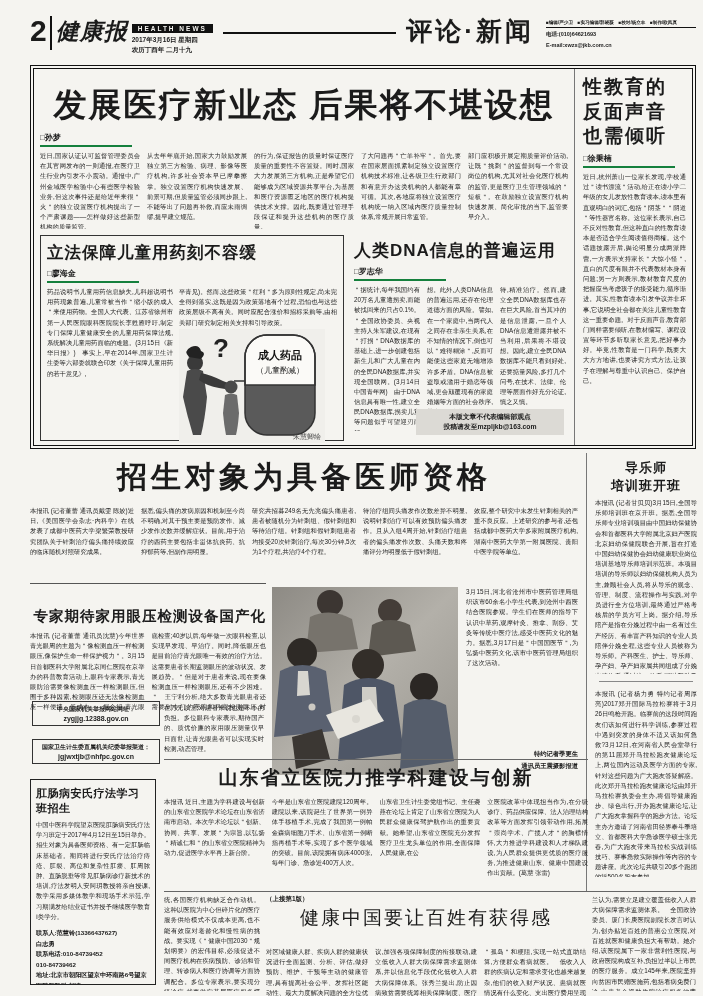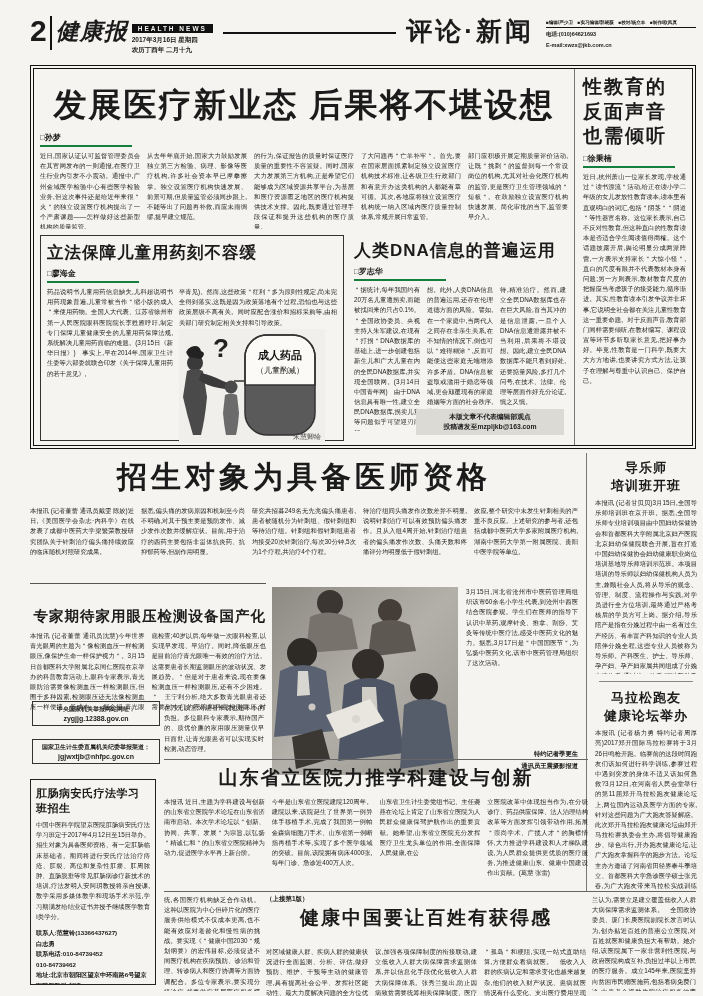--- a/index.html
+++ b/index.html
@@ -55,21 +55,21 @@
   .h-eye{font-size:14.5px;font-weight:900;text-align:right;letter-spacing:1px;margin:19px 0 5px 0;}
   .rptbox{border:1px solid #333;text-align:center;padding:3px 2px;}
   .rptbox .lab{font-size:6px;font-weight:bold;}
   .rptbox .val{font-size:7px;font-weight:bold;margin-top:1px;}
   .anshi{border:1.5px solid #222;padding:4px 5px;}
   .anshi-title{font-size:11px;font-weight:900;margin:2px 0 4px 0;letter-spacing:0.5px;}
   .contact{font-size:6.2px;line-height:1.7;font-weight:bold;}
   .h-shan{font-size:19px;font-weight:900;text-align:center;letter-spacing:2px;margin:2px 0 6px 0;}
   .shansec{border-top:1px solid #666;padding-top:3px;}
   .healthy{border-top:1px solid #666;padding-top:3px;display:flex;gap:6px;}
-  .h-heal{font-size:19px;font-weight:700;text-align:center;letter-spacing:2px;margin:1px 0 16px 0;}
+  .h-heal{font-size:19px;font-weight:400;text-align:center;letter-spacing:2px;margin:1px 0 16px 0;}
   .contlab{font-size:6.5px;font-weight:bold;}
   .credit{font-size:6.3px;font-weight:bold;text-align:right;margin-top:3px;}
   figure{margin:0;}
 </style>
 </head>
 <body>
 
 <div class="page">
   <div class="content">
 
@@ -179,24 +179,20 @@
         </div>
       </div>
 
       <div class="abs rail2" style="left:556px;top:0;width:102px;height:436px;overflow:hidden;">
         <div class="railhead">
           <div>导乐师</div>
           <div>培训班开班</div>
         </div>
         <div class="t" style="height:176px;">本报讯  (记者甘贝贝)3月15日,全国导乐师培训班在京开班。据悉,全国导乐师专业培训项目由中国妇幼保健协会和首都医科大学附属北京妇产医院北京妇幼保健院联合开展,旨在打造中国妇幼保健协会妇幼健康职业岗位培训基地导乐师培训示范班。本项目培训的导乐师以妇幼保健机构人员为主,兼顾社会人员,将从导乐的观念、管理、制度、流程操作与实践,对学员进行全方位培训,最终通过严格考核后的学员方可上岗。据介绍,导乐陪产是指在分娩过程中由一名有过生产经历、有丰富产科知识的专业人员陪伴分娩全程,这些专业人员被称为导乐师。产科医生、护士、导乐师、孕产妇、孕产妇家属共同组成了分娩支持体系,通过这一体系,可以帮助孕妇树立自然分娩的信心,促进和支持自然分娩,提高产科服务质量。</div>
         <div class="railrule"></div>
-        <div class="railhead">
-          <div>马拉松跑友</div>
-          <div>健康论坛举办</div>
-        </div>
         <div class="t" style="height:188px;">本报讯  (记者杨力勇  特约记者周厚亮)2017郑开国际马拉松赛将于3月26日鸣枪开跑。临赛前的这段时间跑友们该如何进行科学训练,参赛过程中遇到突发的身体不适又该如何急救?3月12日,在河南省人民会堂举行的第11届郑开马拉松跑友健康论坛上,两位国内运动及医学方面的专家,针对这些问题为广大跑友答疑解惑。此次郑开马拉松跑友健康论坛由郑开马拉松赛执委会主办,将倡导健康跑步、绿色出行,开办跑友健康论坛,让广大跑友掌握科学的跑步方法。论坛主办方邀请了河南省田径界泰斗季培立、首都医科大学急诊医学硕士张元春,为广大跑友带来马拉松实战训练技巧、赛事急救实际操作等内容的专题讲座。此次论坛共吸引20多个跑团的近500名跑友参加。</div>
       </div>
 
       <div class="abs eyesec" style="left:0;top:130px;width:236px;">
         <div class="h-eye">专家期待家用眼压检测设备国产化</div>
         <div class="colrow" style="height:80px;">
           <div class="t">本报讯  (记者董蕾  通讯员沈慧)今年世界青光眼周的主题为＂像检测血压一样检测眼压,像保护生命一样保护视力＂。3月15日首都医科大学附属北京同仁医院在京举办的科普教育活动上,眼科专家表示,青光眼防治需要像检测血压一样检测眼压,但囿于多种因素,检测眼压还无法像检测血压一样便捷、低成本。　据介绍,青光眼是世界首位的不可逆性致盲眼病。北京同仁医院院长王宁利指出,青光眼最主要的危险因素是眼压升高,因此他建议普通人群:40岁前,每两年要进行眼压测量和眼</div>
           <div class="t">底检查;40岁以后,每年做一次眼科检查,以实现早发现、早治疗。同时,降低眼压也是目前治疗青光眼唯一有效的治疗方法。这需要患者长期监测眼压的波动状况、发展趋势。＂但是对于患者来说,现在要像检测血压一样检测眼压,还有不少困难。＂　王宁利分析,绝大多数青光眼患者还需要到专门的医院和科室检测眼压,时间、精力成本较高。现在虽然有个别便携式设备可实现在家测量,但售价很高,一般</div>
         </div>
       </div>

